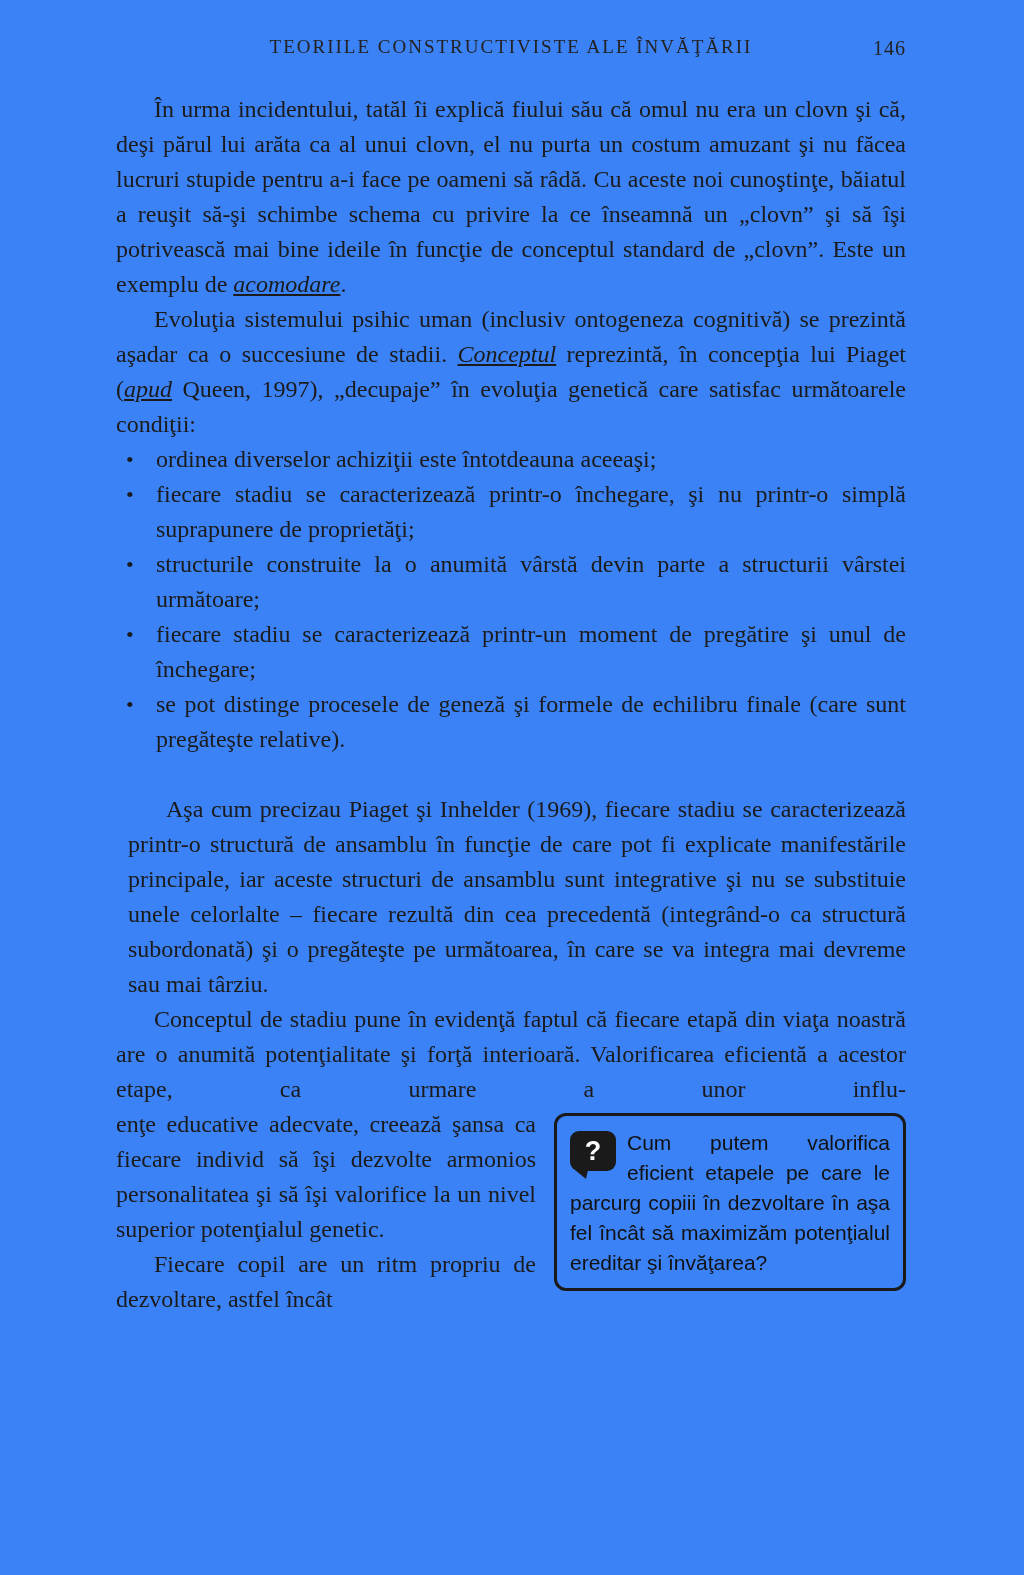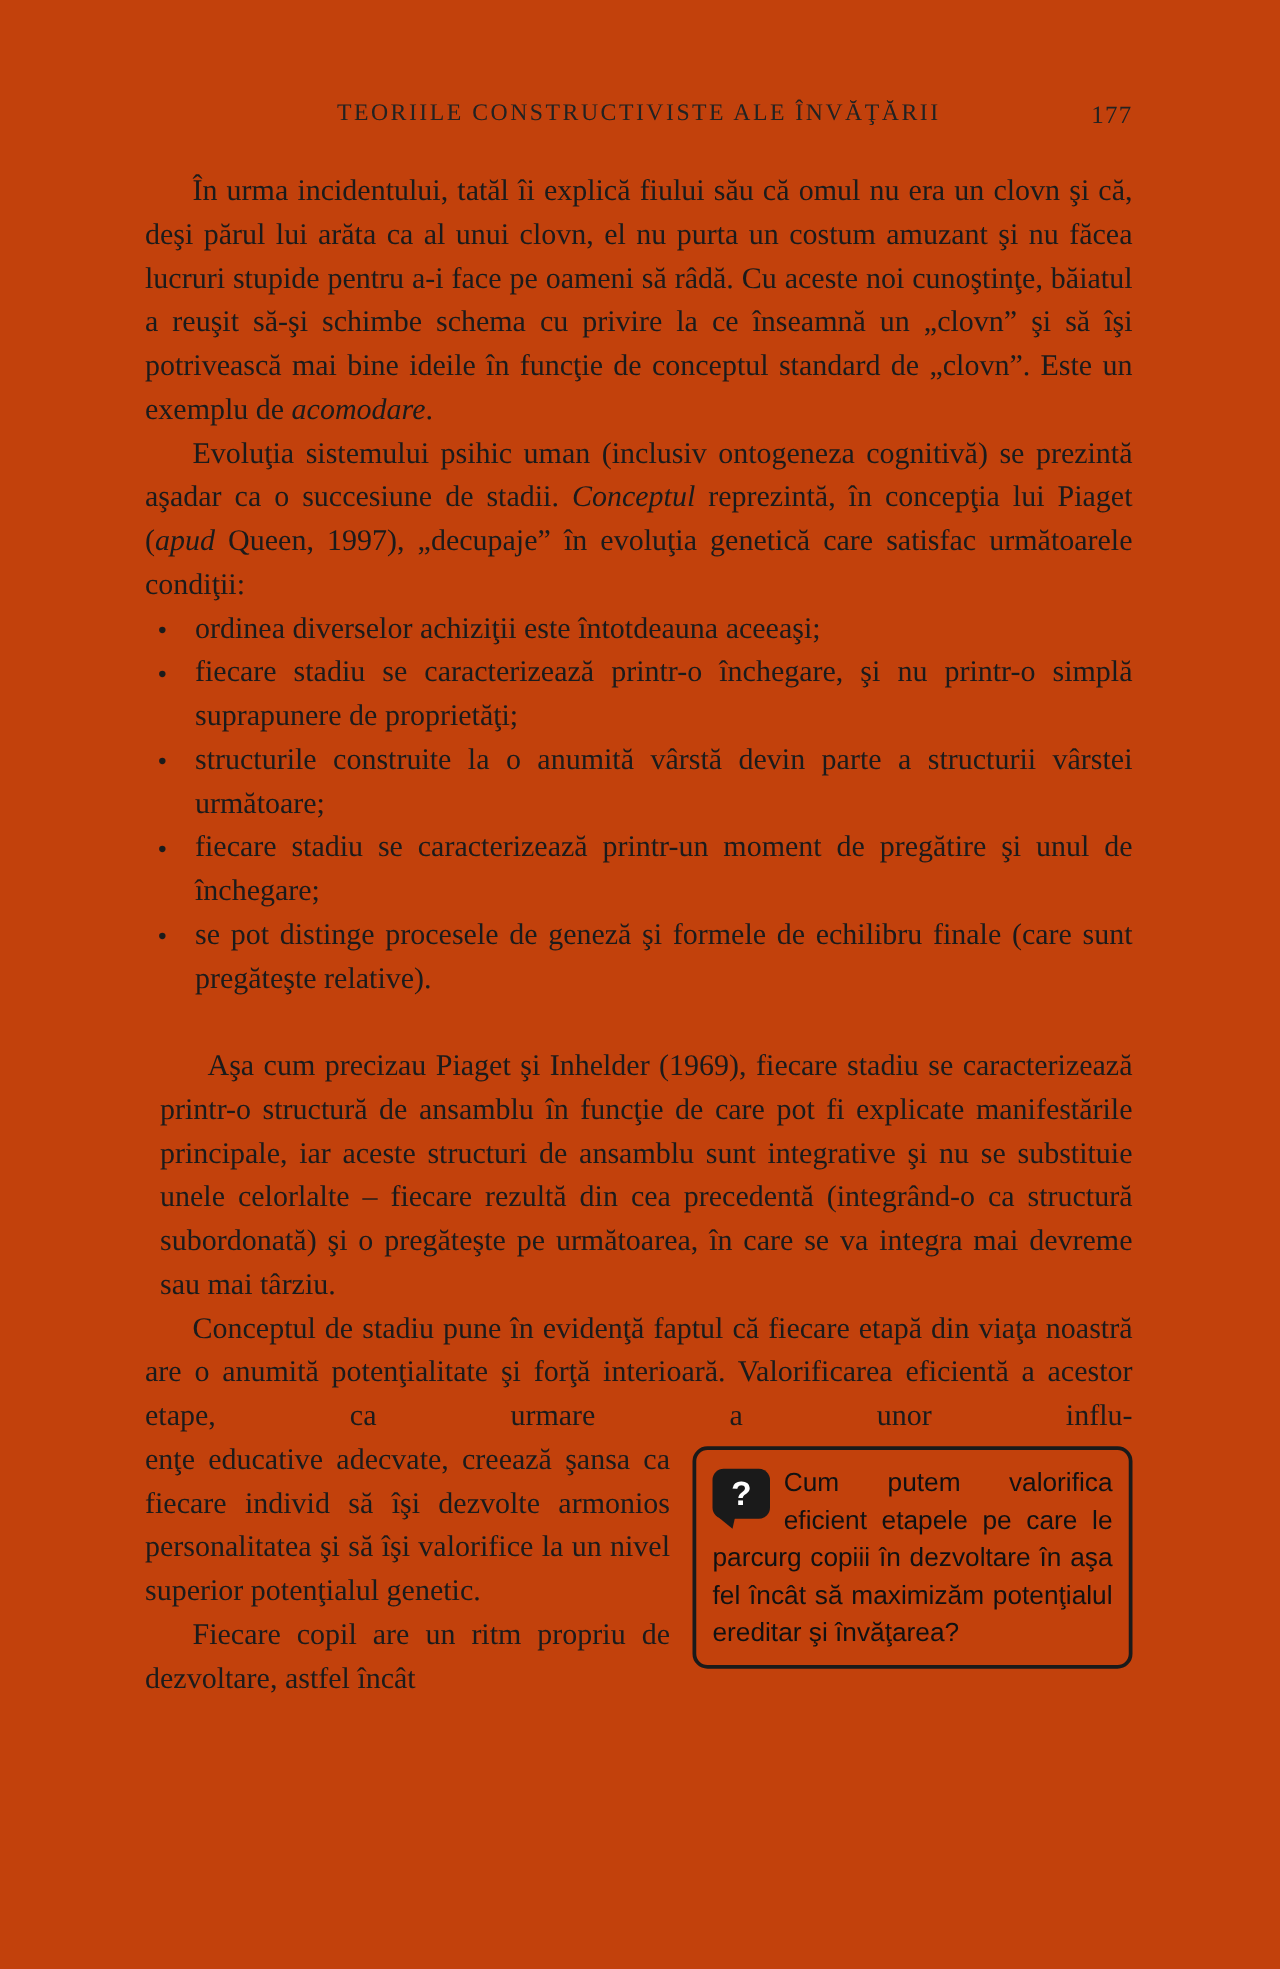--- a/index.html
+++ b/index.html
@@ -2,24 +2,24 @@
 <html lang="ro"><head>
 <meta charset="utf-8">
 <style>
   * { margin: 0; padding: 0; box-sizing: border-box; }
   html, body { background: #ffffff; }
   .page {
     position: relative;
     width: 1024px;
     height: 1575px;
     margin: 0 auto;
-    background: #c2410c;
+    background: #3b82f6;
     color: #1b1b1b;
     font-family: "Liberation Serif", serif;
-    padding: 80px 118px 0 116px;
+    padding: 36px 118px 0 116px;
     overflow: hidden;
   }
   .page-header {
     position: relative;
     text-align: center;
     margin-bottom: 26px;
     height: 30px;
   }
   .header-title {
     display: inline-block;
@@ -34,21 +34,21 @@
     font-size: 20px;
     letter-spacing: 1px;
     color: #222222;
   }
   p.body {
     font-size: 24px;
     line-height: 35px;
     text-align: justify;
   }
   p.ind { text-indent: 38px; }
-  .it { font-style: italic; }
+  .it { font-style: italic; text-decoration: underline; }
   ul.cond { list-style: none; }
   ul.cond li {
     position: relative;
     padding-left: 40px;
     font-size: 24px;
     line-height: 35px;
     text-align: justify;
   }
   ul.cond .bullet {
     position: absolute;
@@ -101,21 +101,21 @@
     border-top: 9px solid #1a1a1a;
   }
 </style>
 </head>
 <body>
 
 <div class="page">
 
   <div class="page-header">
     <span class="header-title">TEORIILE CONSTRUCTIVISTE ALE ÎNVĂŢĂRII</span>
-    <span class="page-number">177</span>
+    <span class="page-number">146</span>
   </div>
 
   <p class="body ind"><span>În urma incidentului, tatăl îi explică fiului său că omul nu era un clovn şi că, deşi părul lui arăta ca al unui clovn, el nu purta un costum amuzant şi nu făcea lucruri stupide pentru a-i face pe oameni să râdă. Cu aceste noi cunoştinţe, băiatul a reuşit să-şi schimbe schema cu privire la ce înseamnă un „clovn” şi să îşi potrivească mai bine ideile în funcţie de conceptul standard de „clovn”. Este un exemplu de </span><span class="it">acomodare</span><span>.</span></p>
 
   <p class="body ind"><span>Evoluţia sistemului psihic uman (inclusiv ontogeneza cognitivă) se prezintă aşadar ca o succesiune de stadii. </span><span class="it">Conceptul</span><span> reprezintă, în concepţia lui Piaget (</span><span class="it">apud</span><span> Queen, 1997), „decupaje” în evoluţia genetică care satisfac următoarele condiţii:</span></p>
 
   <ul class="cond">
     <li>
       <span class="bullet">•</span>
       <span>ordinea diverselor achiziţii este întotdeauna aceeaşi;</span>

